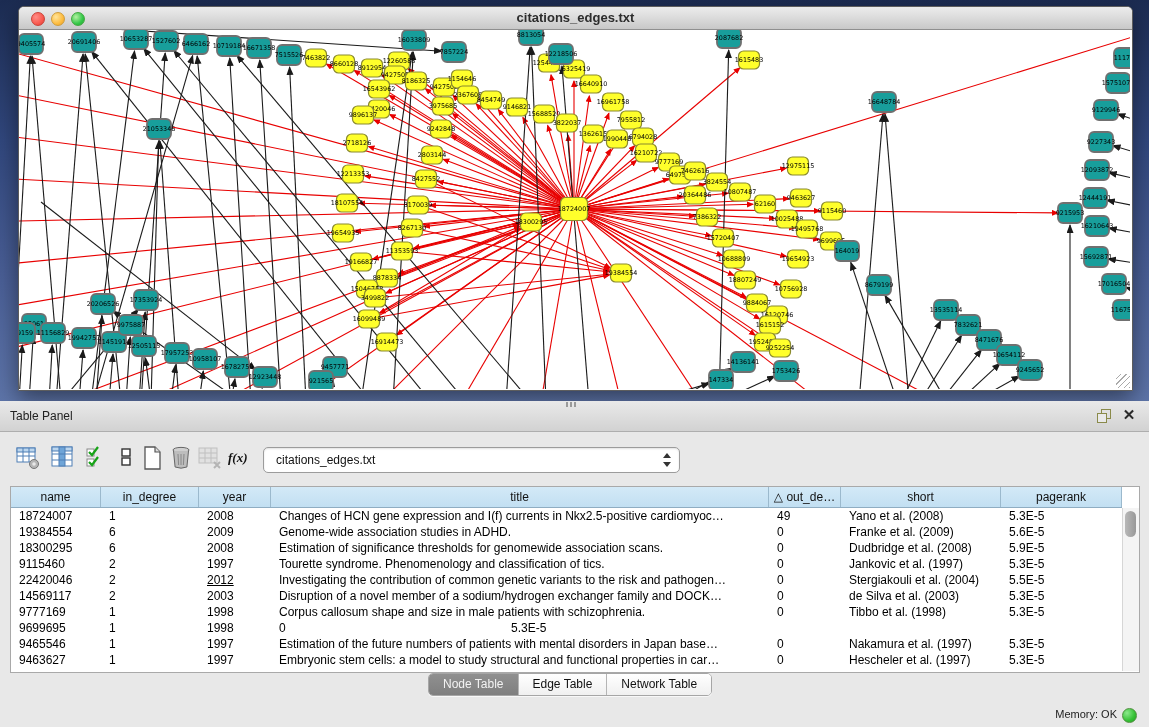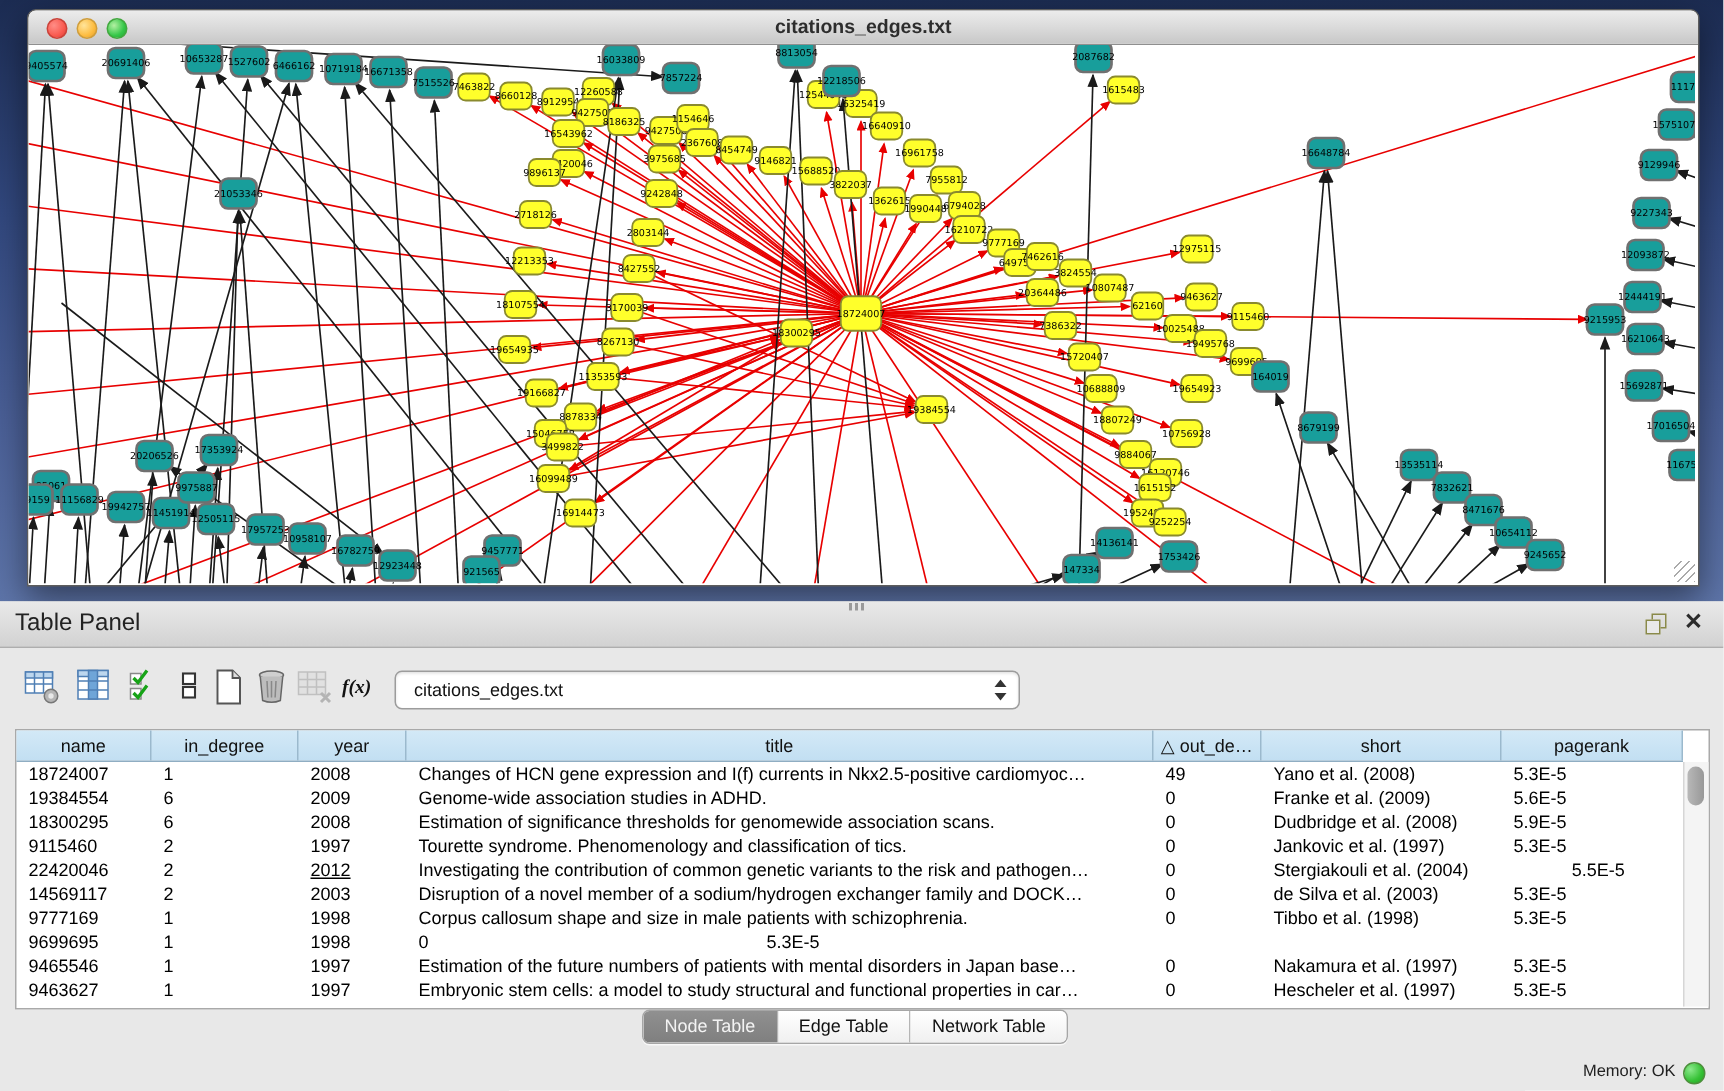--- a/index.html
+++ b/index.html
@@ -26,21 +26,21 @@
   .graph-canvas{position:absolute;left:0;top:23px;width:1111px;height:359px;overflow:hidden;background:#fff;}
   .resize-grip{position:absolute;right:2px;bottom:2px;width:14px;height:14px;
     background:repeating-linear-gradient(135deg,transparent 0 3px,#aaa 3px 4px);}
 
   
   .table-panel{position:absolute;left:0;top:401px;width:1149px;height:326px;background:#e8e8e8;}
   .panel-header{position:absolute;left:0;top:0;width:1149px;height:30px;
     background:linear-gradient(180deg,#e9e9e9,#d2d2d2);border-bottom:1px solid #aeaeae;}
   .panel-header .grip{position:absolute;left:566px;top:1px;width:10px;height:5px;
     background:repeating-linear-gradient(90deg,#9a9a9a 0 2px,transparent 2px 4px);}
-  .panel-title{position:absolute;left:10px;top:0;height:30px;line-height:30px;font-size:16px;color:#222;}
+  .panel-title{position:absolute;left:10px;top:0;height:30px;line-height:30px;font-size:12px;color:#222;}
   .float-icon{position:absolute;right:38px;top:8px;width:14px;height:14px;cursor:pointer;}
   .float-icon .sq1{position:absolute;left:4px;top:0;width:8px;height:8px;border:1px solid #8a8a4a;}
   .float-icon .sq2{position:absolute;left:0;top:4px;width:8px;height:8px;border:1px solid #8a8a4a;background:#e9e9e9;}
   .close-icon{position:absolute;right:12px;top:6px;width:16px;height:16px;font-size:15px;font-weight:bold;
     color:#2b2b2b;line-height:16px;text-align:center;cursor:pointer;}
 
   
   .toolbar{position:absolute;left:0;top:38px;width:1149px;height:40px;}
   .tb-icon{position:absolute;top:6px;width:26px;height:26px;cursor:pointer;}
   .fx-icon{font-size:13px;font-style:italic;font-weight:bold;color:#111;line-height:26px;
@@ -887,21 +887,21 @@
           <div class="td" style="width: 160px;">Jankovic et al. (1997)</div>
           <div class="td" style="width: 121px;">5.3E-5</div>
         </div>
         <div class="tr">
           <div class="td" style="width: 90px;">22420046</div>
           <div class="td" style="width: 98px;">2</div>
           <div class="td" style="width: 72px; text-decoration: underline;">2012</div>
           <div class="td" style="width: 498px;">Investigating the contribution of common genetic variants to the risk and pathogen…</div>
           <div class="td" style="width: 72px;">0</div>
           <div class="td" style="width: 160px;">Stergiakouli et al. (2004)</div>
-          <div class="td" style="width: 121px; text-align: center;">5.5E-5</div>
+          <div class="td" style="width: 121px;">5.5E-5</div>
         </div>
         <div class="tr">
           <div class="td" style="width: 90px;">14569117</div>
           <div class="td" style="width: 98px;">2</div>
           <div class="td" style="width: 72px;">2003</div>
           <div class="td" style="width: 498px;">Disruption of a novel member of a sodium/hydrogen exchanger family and DOCK…</div>
           <div class="td" style="width: 72px;">0</div>
           <div class="td" style="width: 160px;">de Silva et al. (2003)</div>
           <div class="td" style="width: 121px;">5.3E-5</div>
         </div>

